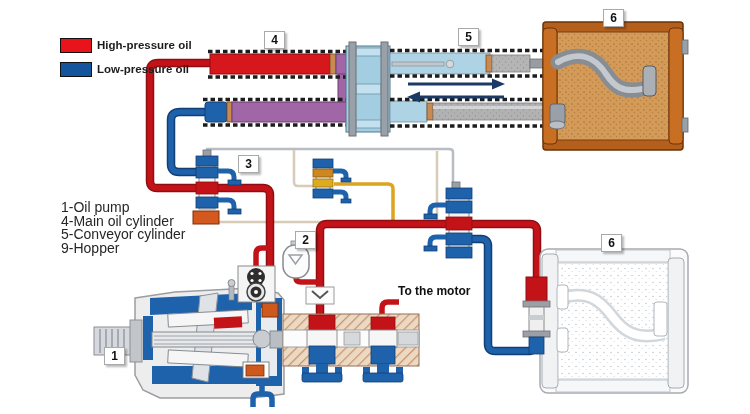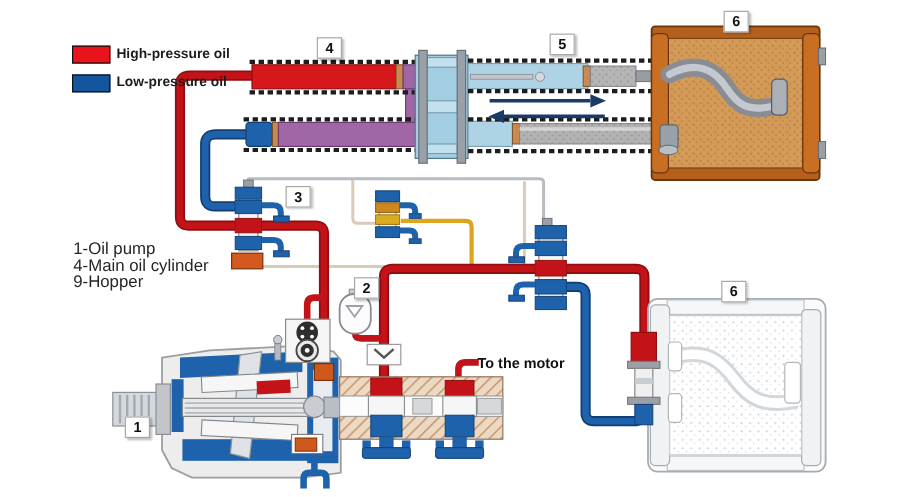--- a/index.html
+++ b/index.html
@@ -306,25 +306,26 @@
     </div>
     <div class="legend-row">
       <span class="swatch" style="background-color: rgb(21, 85, 158);"></span>
       <span class="legend-label">Low-pressure oil</span>
     </div>
   </div>
 
   <div class="overlay comp-list">
     <div class="comp-line">1-Oil pump</div>
     <div class="comp-line">4-Main oil cylinder</div>
+    <div class="comp-line">5-Conveyor cylinder</div>
     <div class="comp-line">9-Hopper</div>
   </div>
 
   <div class="overlay badge" style="left:104px;top:347px">1</div>
   <div class="overlay badge" style="left:295px;top:231px">2</div>
   <div class="overlay badge" style="left:238px;top:155px">3</div>
   <div class="overlay badge" style="left:264px;top:31px">4</div>
   <div class="overlay badge" style="left:458px;top:28px">5</div>
   <div class="overlay badge" style="left:603px;top:9px">6</div>
   <div class="overlay badge" style="left:601px;top:234px">6</div>
 
-  <div class="overlay note" style="left:398px;top:296px">To the motor</div>
+  <div class="overlay note" style="left:398px;top:284px">To the motor</div>
 </div>
 
 </body></html>

